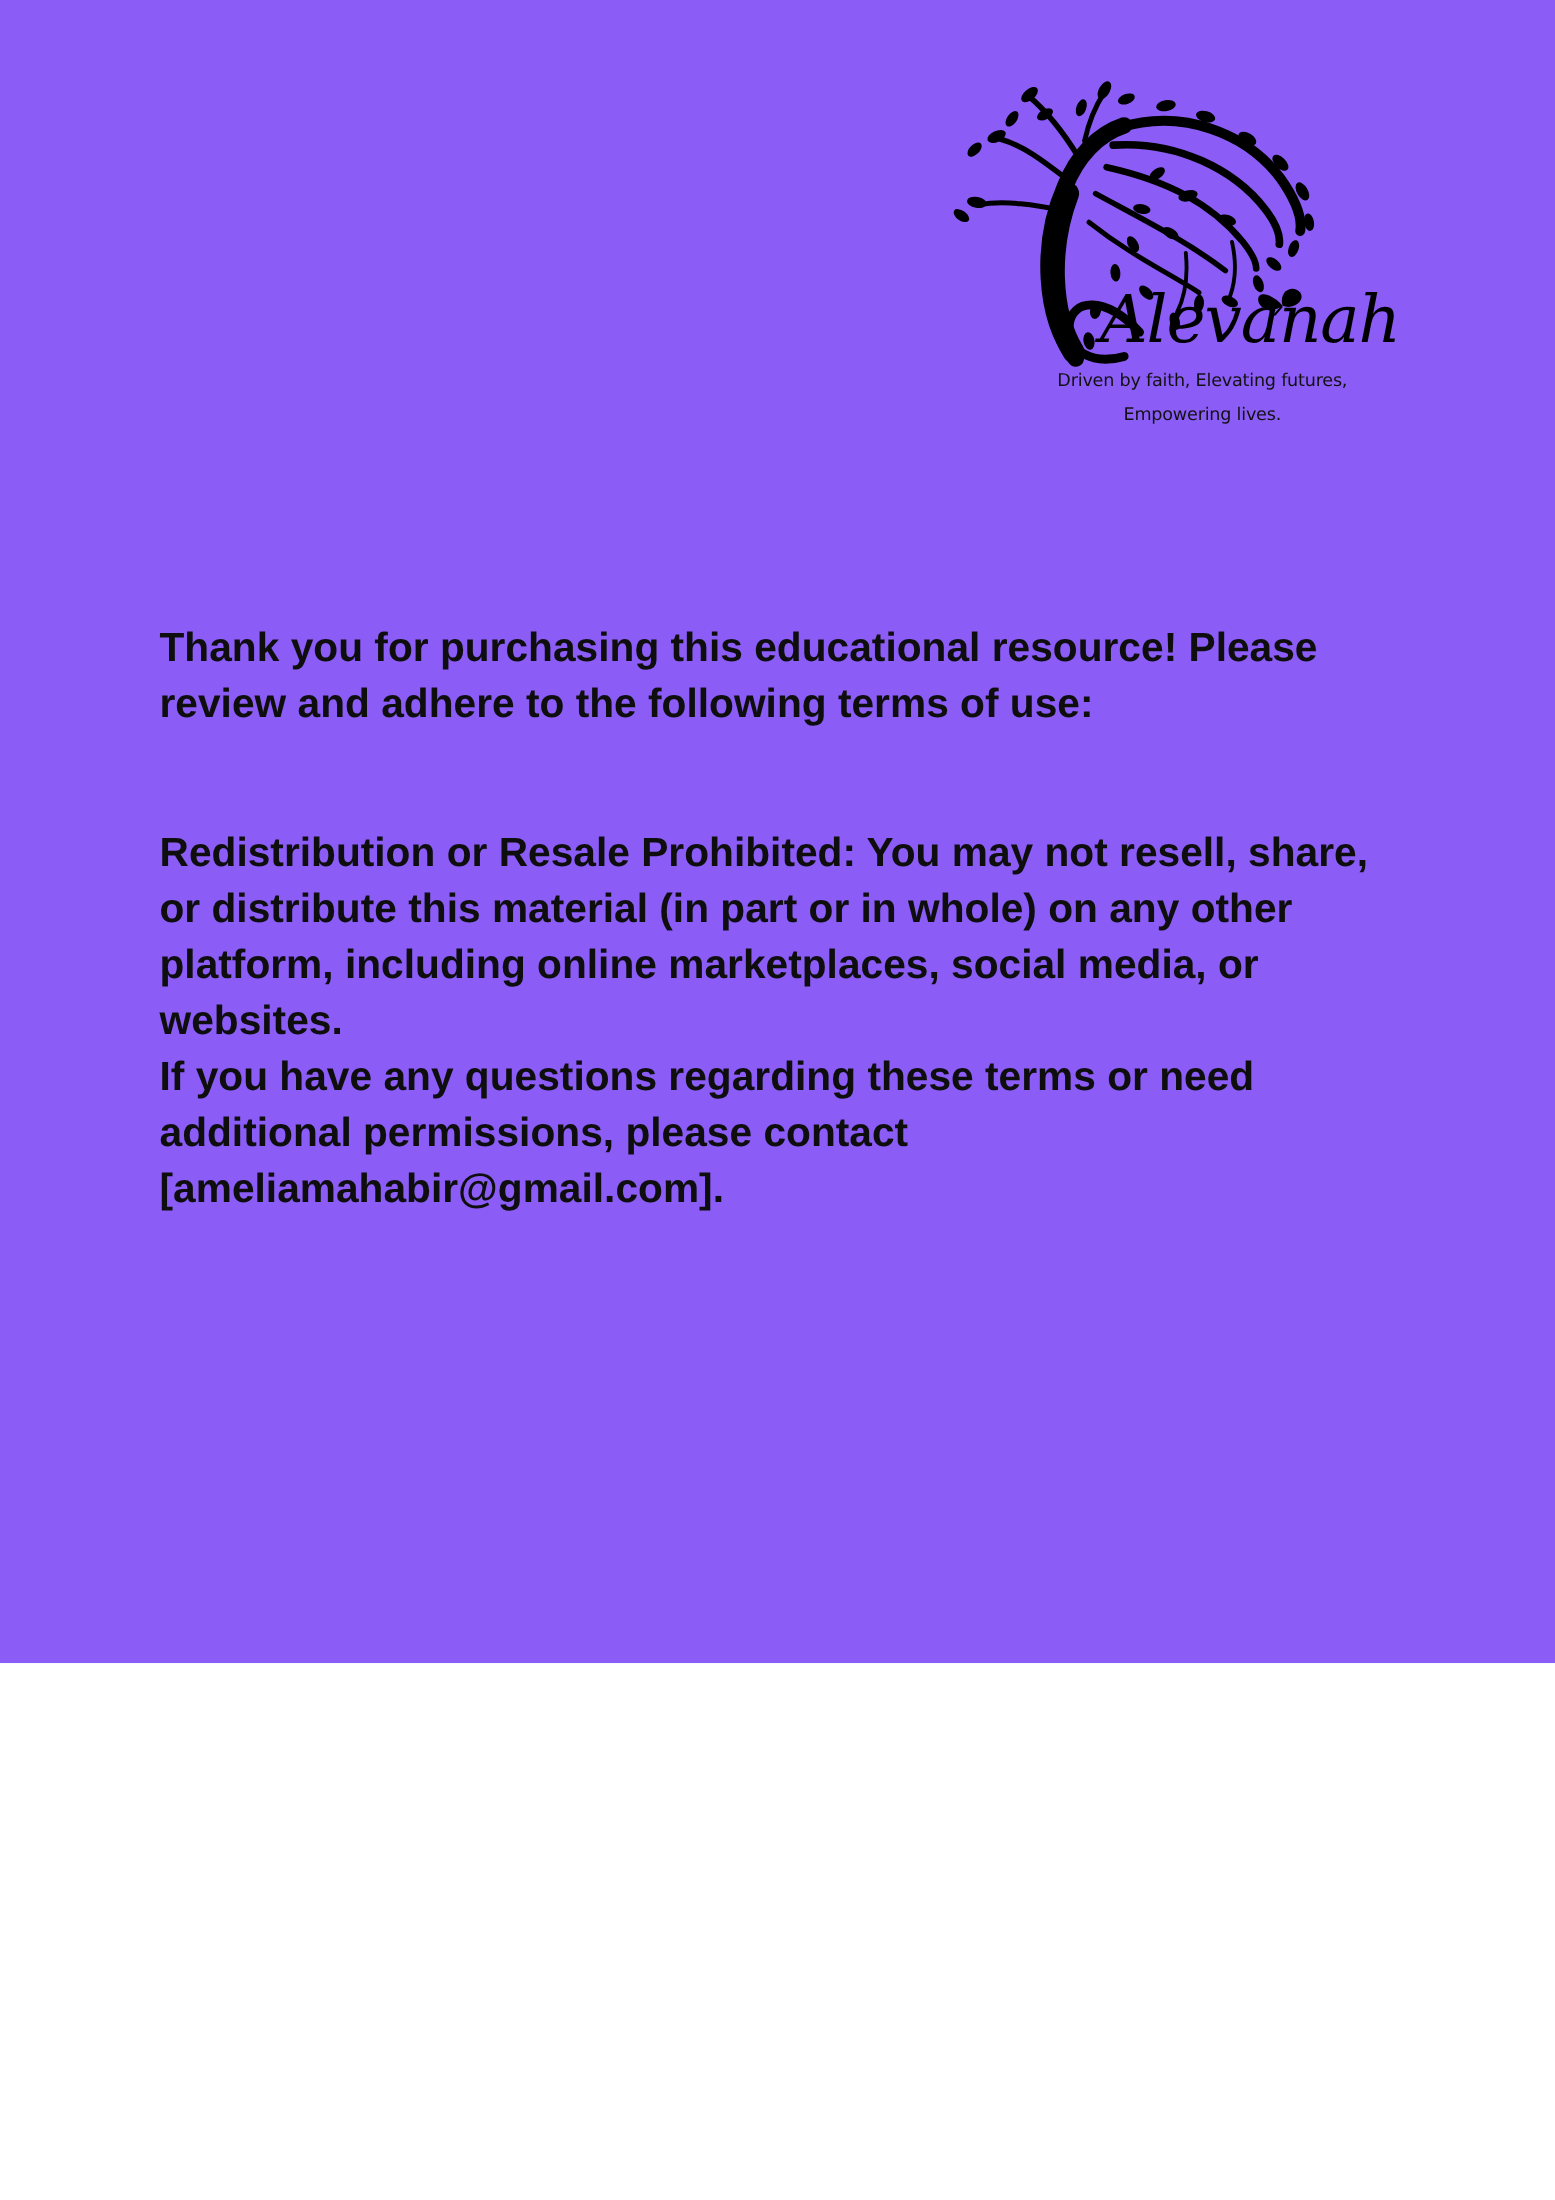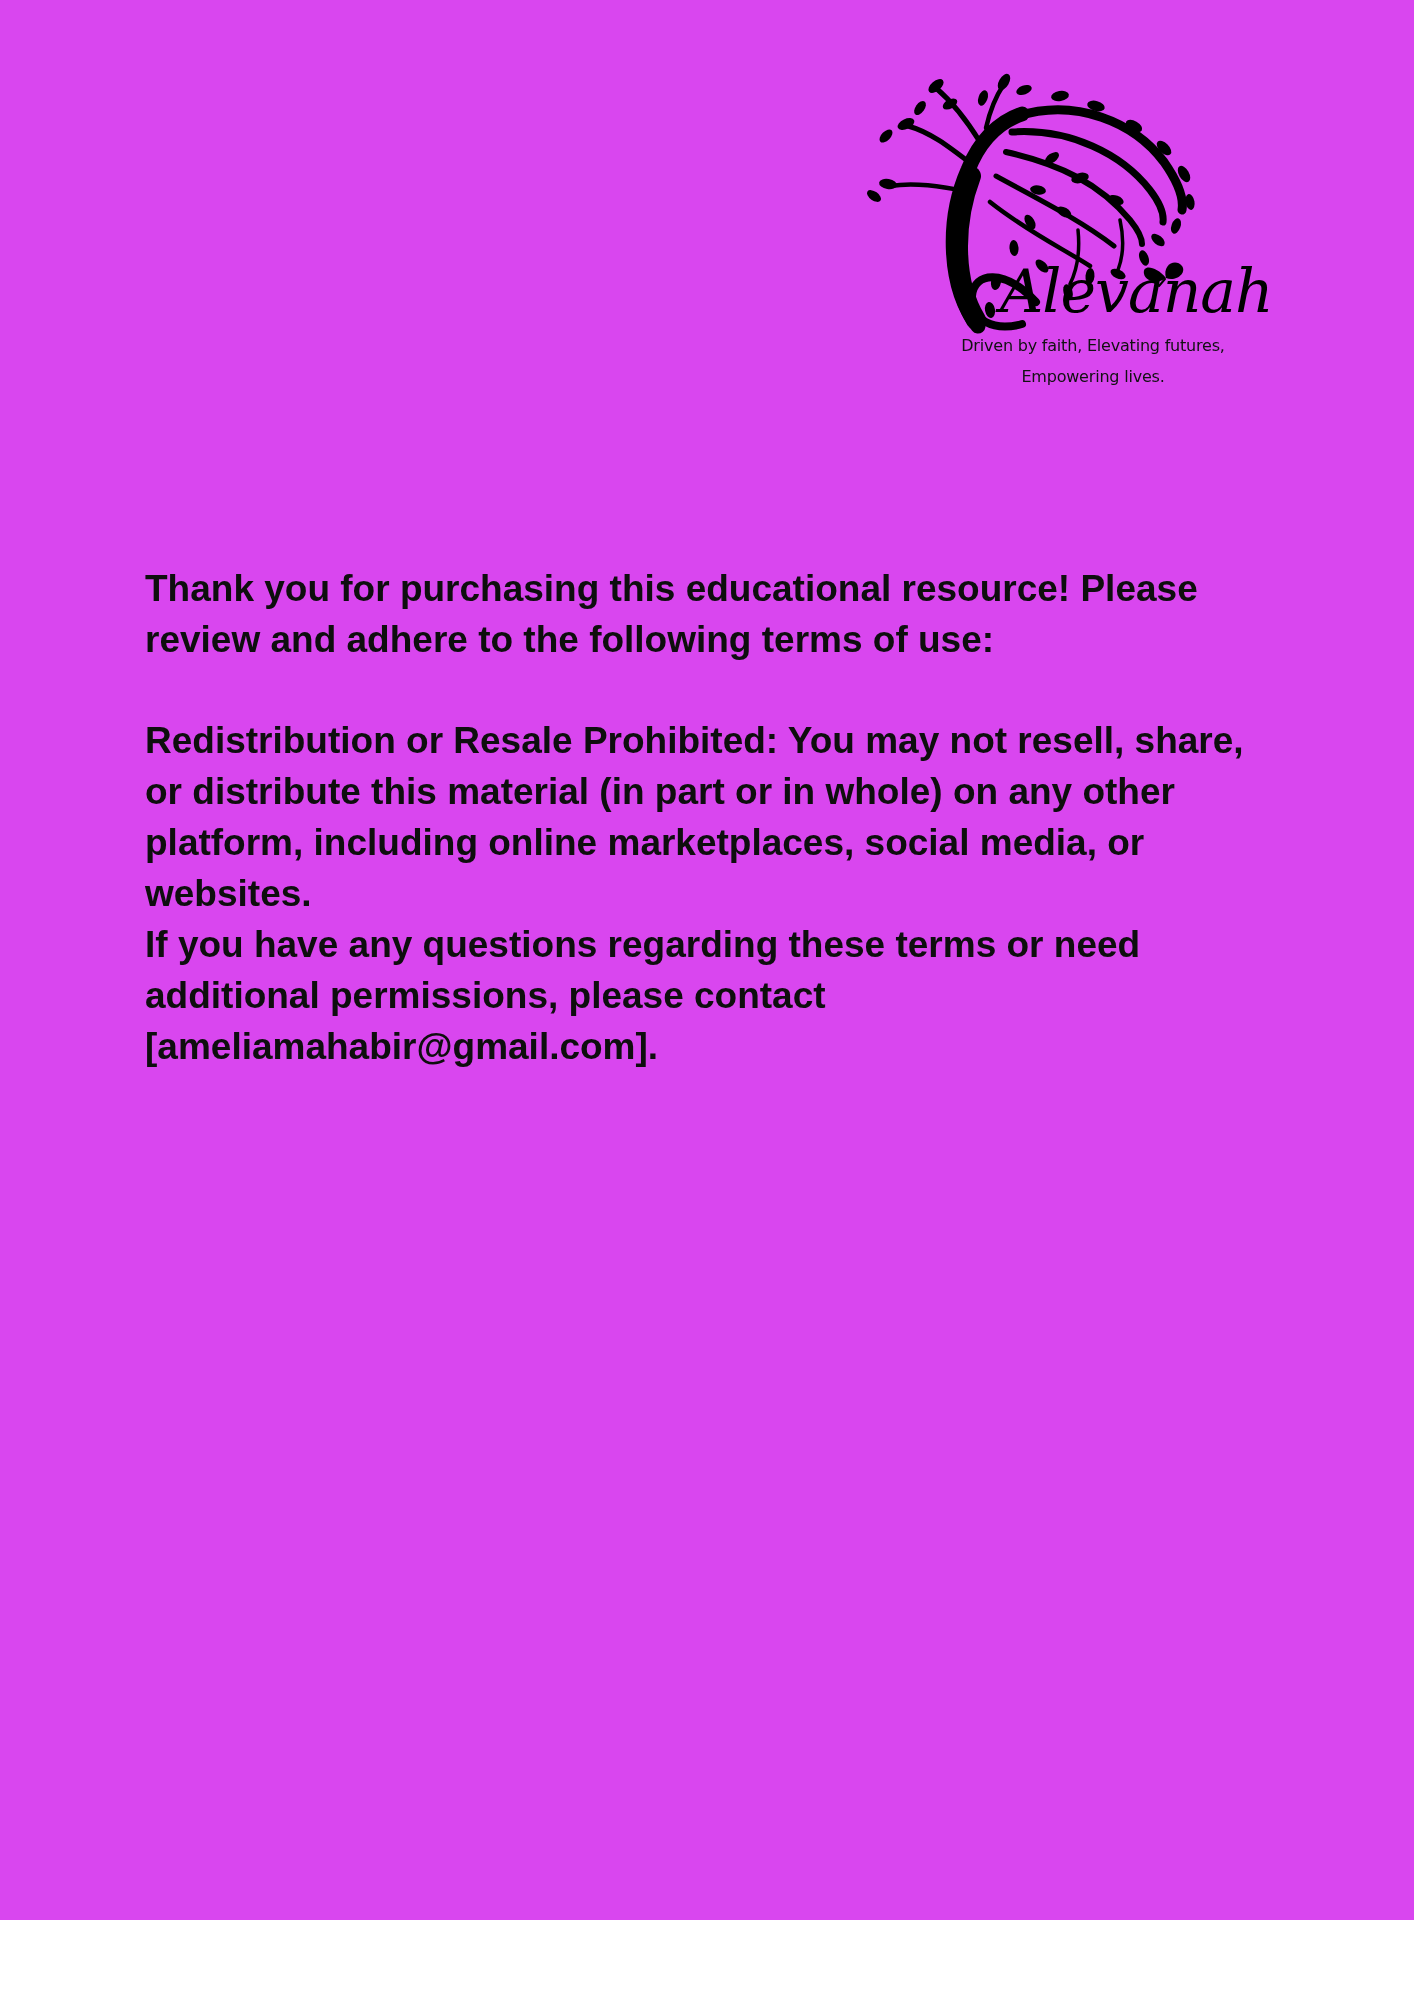--- a/index.html
+++ b/index.html
@@ -3,22 +3,22 @@
 <meta charset="utf-8">
 <style>
   html, body {
     margin: 0;
     padding: 0;
     background: #ffffff;
   }
   .page {
     position: relative;
     width: 1414px;
-    height: 1920px;
-    background: #d946ef;
+    height: 1512px;
+    background: #8b5cf6;
     overflow: hidden;
     font-family: "Liberation Sans", sans-serif;
     color: #0e0e0e;
   }
 
   
   .logo {
     position: absolute;
     left: 828px;
     top: 70px;
@@ -70,21 +70,21 @@
     position: absolute;
     left: 145px;
     top: 563px;
     width: 1135px;
     font-size: 37px;
     font-weight: 700;
     line-height: 51px;
     color: #0e0e0e;
   }
   .content p { margin: 0; }
-  .content p.intro { margin-bottom: 50px; }
+  .content p.intro { margin-bottom: 84px; }
 </style>
 </head>
 <body>
 
 <div class="page">
 
   <div class="logo">
     <svg class="tree" width="420" height="330" viewBox="0 0 420 330" fill="none" stroke="#000" stroke-linecap="round">
 
       <path d="M150,256 C120,218 118,150 140,100 C151,72 170,52 194,44" stroke-width="15"></path>

